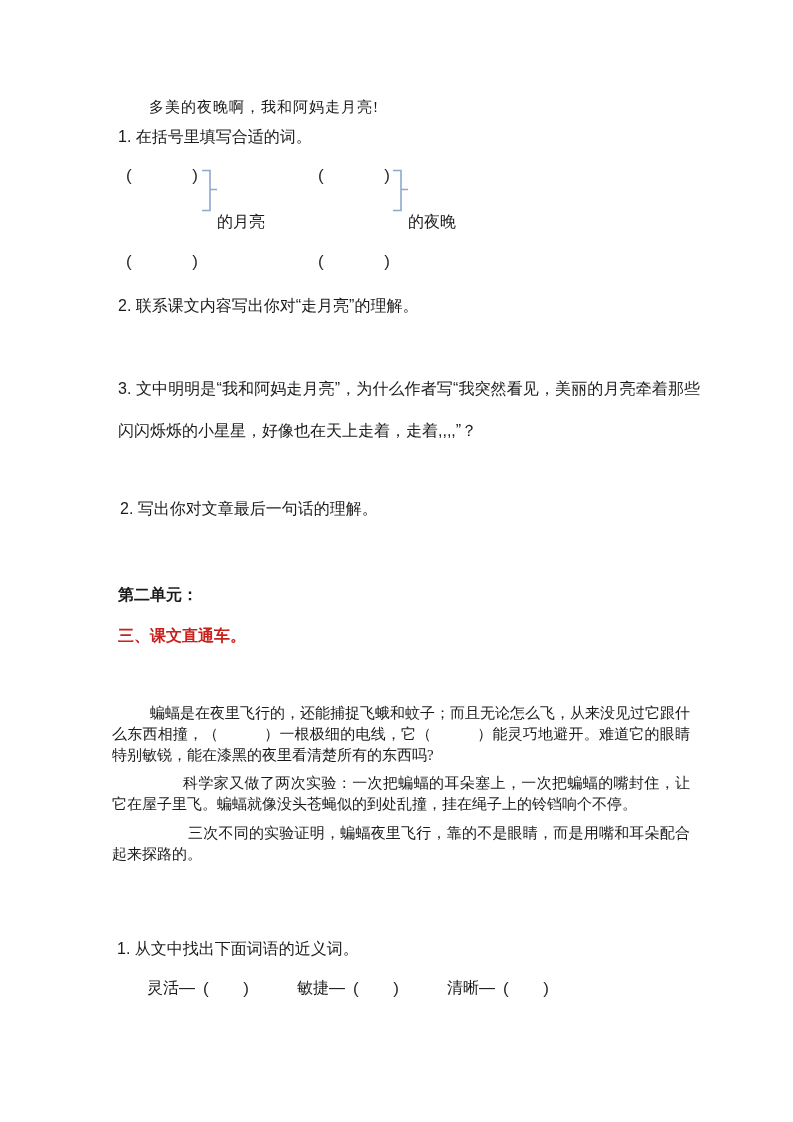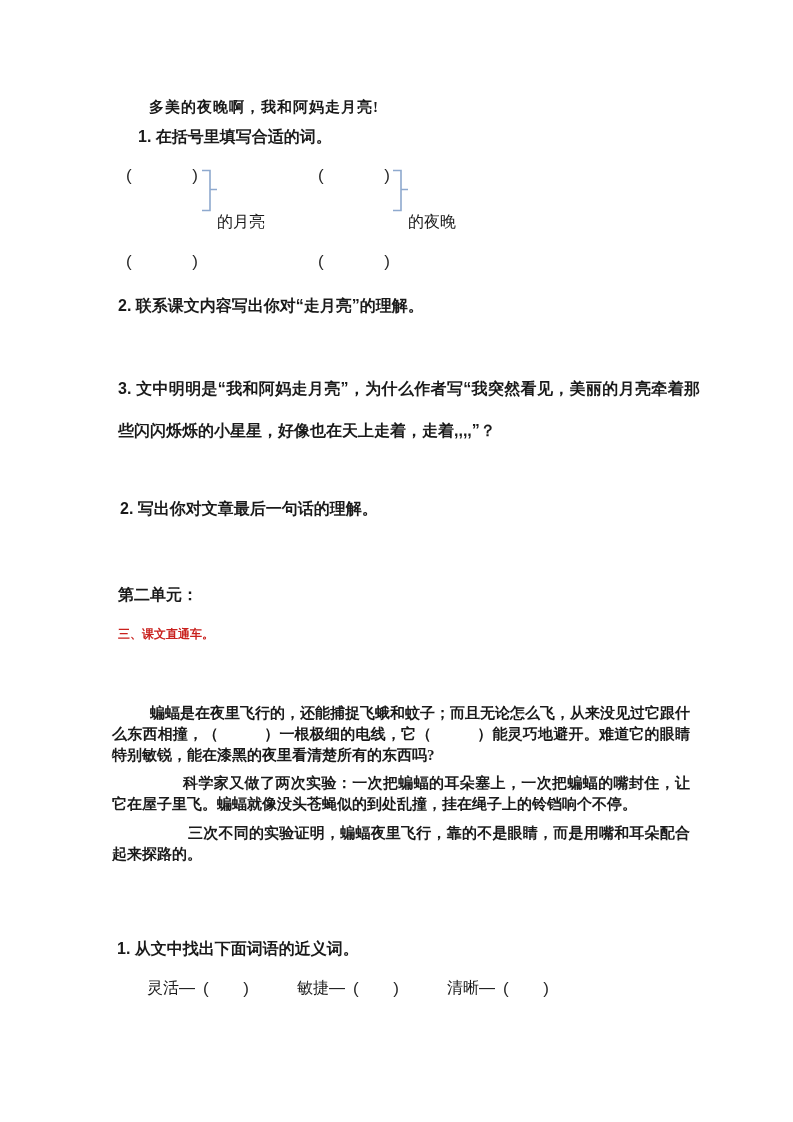--- a/index.html
+++ b/index.html
@@ -5,42 +5,42 @@
   html, body { margin: 0; padding: 0; background: #ffffff; }
   .page {
     position: relative;
     width: 793px;
     height: 1122px;
     background: #ffffff;
     color: #1a1a1a;
     font-family: "Liberation Sans", sans-serif;
     overflow: hidden;
   }
-  .abs { position: absolute; font-weight: bold; }
+  .abs { position: absolute; }
   .kai { font-family: "Liberation Serif", serif; }
   .q { font-size: 16px; line-height: 20px; }
   .intro { font-size: 15px; letter-spacing: 1px; }
   .pair {
     position: absolute;
     width: 72px;
     display: flex;
     justify-content: space-between;
     font-size: 17px;
     color: #2a2a2a;
   }
   .pair span { font-family: "Liberation Sans", sans-serif; }
   .lbl { position: absolute; font-size: 16px; }
   .brace { position: absolute; }
   .q3block {
     width: 582px;
     line-height: 42px;
     text-align: justify;
   }
   .unit { font-size: 16px; font-weight: 700; }
-  .red-heading { font-size: 12px; font-weight: 700; color: #c9201d; }
+  .red-heading { font-size: 16px; font-weight: 700; color: #c9201d; }
   .passage-title {
     width: 594px;
     text-align: center;
     font-size: 16px;
   }
   .passage {
     width: 594px;
     font-family: "Liberation Serif", serif;
     font-size: 15px;
     line-height: 20.8px;
@@ -67,21 +67,21 @@
     color: #2a2a2a;
   }
 </style>
 </head>
 <body>
 
 <div class="page">
 
   <div class="abs kai intro" style="left:149px; top:98px;">多美的夜晚啊，我和阿妈走月亮!</div>
 
-  <div class="abs q" style="left:118px; top:127px;margin-left:20px;">1. 在括号里填写合适的词。</div>
+  <div class="abs q" style="left:118px; top:127px;">1. 在括号里填写合适的词。</div>
 
   <div class="pair" style="left:126px; top:166px;">
     <span>(</span>
     <span>)</span>
   </div>
 
   <svg class="brace" style="left:201px; top:169px;" width="17" height="43" viewBox="0 0 17 43">
     <path d="M1 1.5 H9 V20.5 H16 M9 20.5 V41.5 H1" fill="none" stroke="#8ea9ce" stroke-width="1.6"></path>
   </svg>
 

